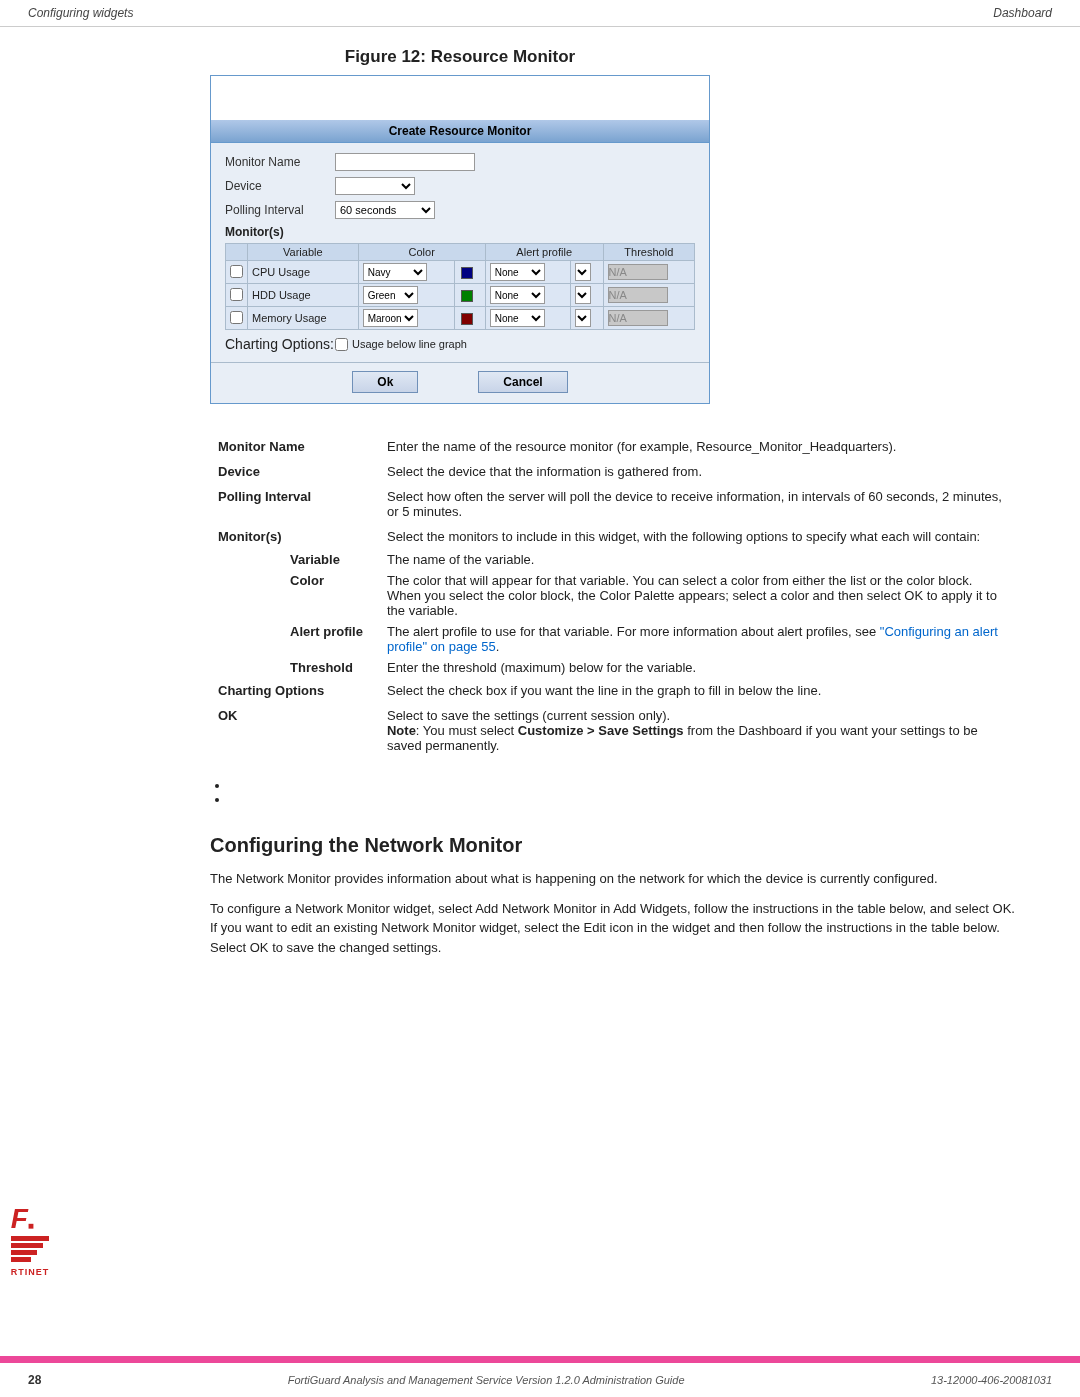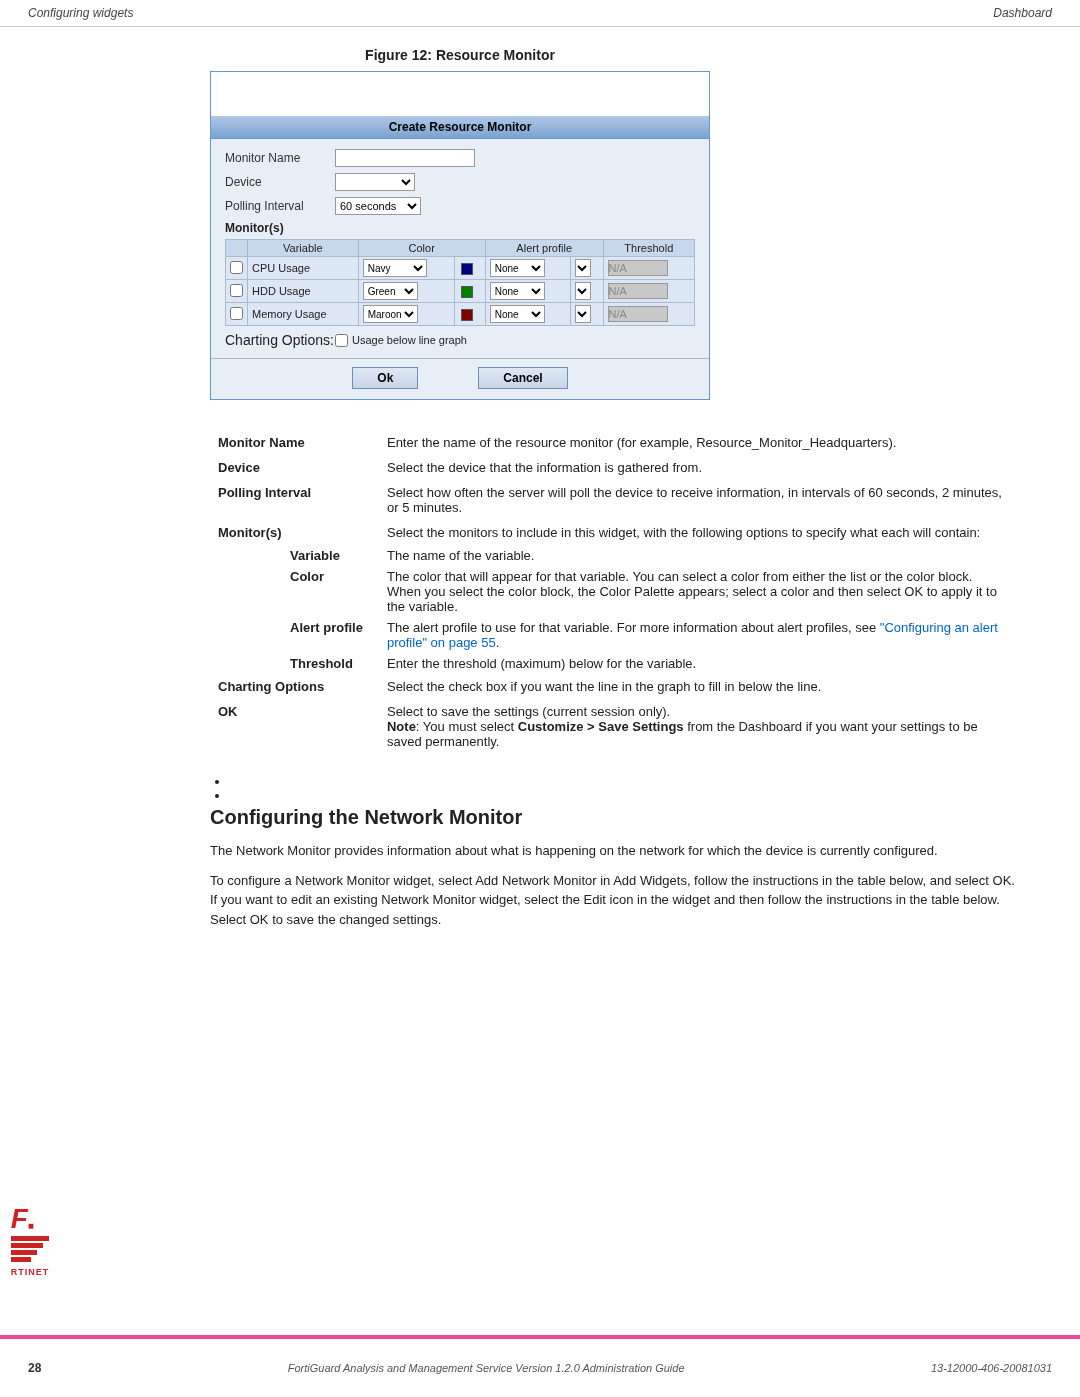--- a/index.html
+++ b/index.html
@@ -24,21 +24,21 @@
       font-style: italic;
     }
 
     
     .main-content {
       padding: 20px 60px 40px 210px;
     }
 
     
     .figure-caption {
-      font-size: 14px;
+      font-size: 17px;
       font-weight: bold;
       margin-bottom: 8px;
       text-align: center;
       width: 500px;
     }
 
     
     .dialog-box {
       border: 1px solid #6699cc;
       width: 500px;
@@ -199,21 +199,21 @@
 
     .link-blue {
       color: #0066cc;
       text-decoration: none;
     }
 
     
     .section-heading {
       font-size: 20px;
       font-weight: bold;
-      margin-top: 4px;
+      margin-top: 28px;
       margin-bottom: 12px;
     }
 
     .section-para {
       font-size: 13px;
       line-height: 1.5;
       margin-bottom: 10px;
     }
 
     
@@ -245,22 +245,22 @@
       height: 5px;
       background: #cc2222;
     }
 
     
     .footer {
       position: absolute;
       bottom: 0;
       left: 0;
       right: 0;
-      border-top: 4px solid #ec4899;
-      padding: 22px 28px;
+      border-top: 7px solid #ec4899;
+      padding: 10px 28px;
       display: flex;
       justify-content: space-between;
       align-items: center;
       font-size: 11px;
       font-style: italic;
       color: #555;
     }
 
     .footer-page {
       font-size: 12px;
@@ -306,21 +306,21 @@
 
       <div class="field-row">
         <span class="field-label">Device</span>
         <select class="field-select" style="width:80px;">
           <option></option>
         </select>
       </div>
 
       <div class="field-row">
         <span class="field-label">Polling Interval</span>
-        <select class="field-select" style="width:86px;">
+        <select class="field-select" style="width:100px;">
           <option>60 seconds</option>
         </select>
       </div>
 
       <div class="monitors-label">Monitor(s)</div>
 
       <table class="monitors-table">
         <thead>
           <tr>
             <th></th>

